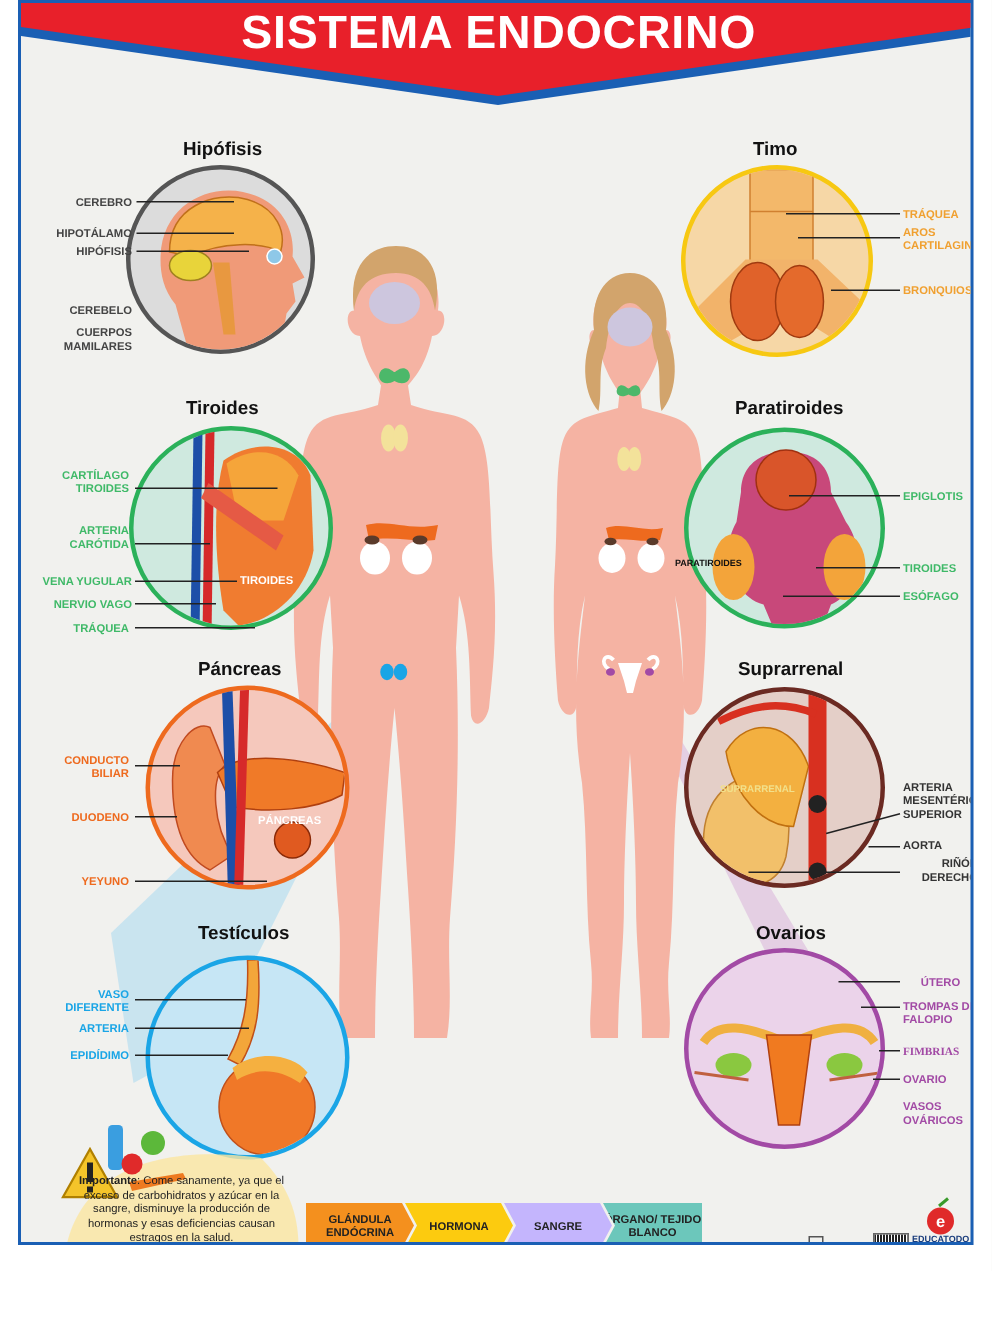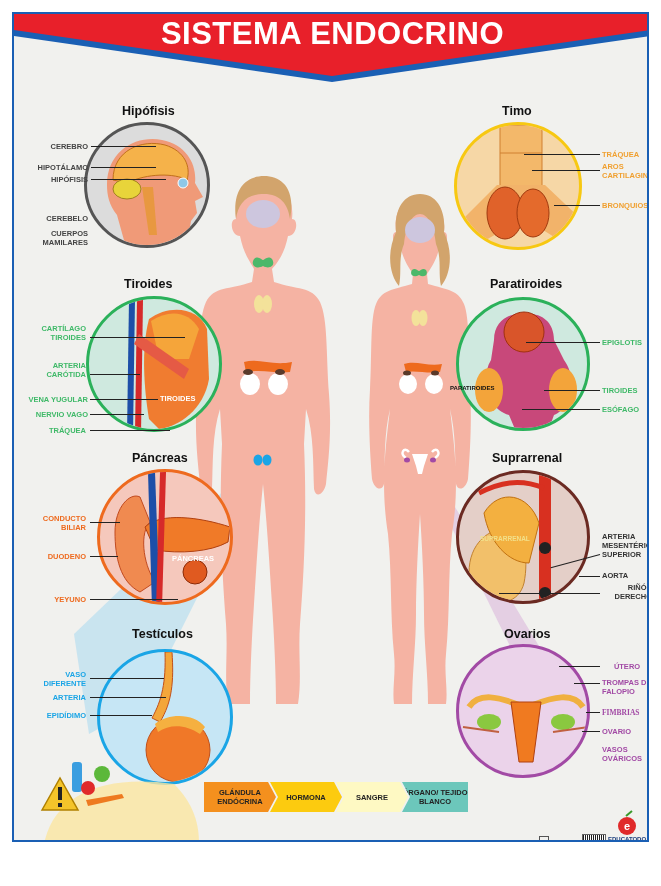--- a/index.html
+++ b/index.html
@@ -1,17 +1,17 @@
 <!DOCTYPE html>
 <html><head>
 <meta charset="utf-8">
 <style>
   html,body{margin:0;padding:0;background:#fff;}
   body{width:661px;height:886px;position:relative;overflow:hidden;font-family:"Liberation Sans",sans-serif;}
-  .poster{position:absolute;left:12px;top:12px;width:637px;height:830px;background:#f1f1ee;border:2px solid #1a5fb4;box-sizing:border-box;overflow:hidden;}
+  .poster{position:absolute;left:12px;top:0;width:637px;height:830px;background:#f1f1ee;border:2px solid #1a5fb4;box-sizing:border-box;overflow:hidden;}
   .banner{position:absolute;left:0;top:0;width:637px;height:72px;}
   .title{position:absolute;left:0;top:2px;width:637px;text-align:center;color:#fff;font-weight:bold;font-size:31px;letter-spacing:0.5px;}
   .glandulas{position:absolute;left:0;top:76px;width:637px;text-align:center;font-weight:bold;font-size:12px;color:#111;}
   .sec-title{position:absolute;font-weight:bold;font-size:12.5px;color:#111;}
   .circle{position:absolute;border-radius:50%;border:3px solid;box-sizing:border-box;overflow:hidden;}
   .lbl{position:absolute;font-weight:bold;font-size:7.5px;line-height:9px;text-transform:uppercase;}
   .lbl.r{text-align:right;}
   .lbl.l{text-align:left;}
   .line{position:absolute;height:1px;background:#222;}
   svg.abs{position:absolute;left:0;top:0;}
@@ -214,37 +214,40 @@
   <div class="lbl l" style="left:588px;top:648px;width:50px;color:#a24aa5;text-align:center;">ÚTERO</div>
   <div class="lbl l" style="left:588px;top:664px;width:55px;color:#a24aa5;">TROMPAS DE FALOPIO</div>
   <div class="lbl l" style="left:588px;top:694px;width:50px;color:#a24aa5;font-family:Liberation Serif, serif;">FIMBRIAS</div>
   <div class="lbl l" style="left:588px;top:713px;width:50px;color:#a24aa5;">OVARIO</div>
   <div class="lbl l" style="left:588px;top:731px;width:50px;color:#a24aa5;">VASOS OVÁRICOS</div>
   <div class="line" style="left:545px;top:652px;width:41px;"></div>
   <div class="line" style="left:560px;top:669px;width:26px;"></div>
   <div class="line" style="left:572px;top:698px;width:14px;"></div>
   <div class="line" style="left:568px;top:717px;width:18px;"></div>
 
-  <div class="flow" style="left:190px;">
+  <div class="flow" style="left:190px;margin-top:32px;">
     <div class="step first" style="width:72px;background:#f4901e;">GLÁNDULA ENDÓCRINA</div>
     <div class="step" style="width:72px;background:#fccb0f;margin-left:-6px;">HORMONA</div>
-    <div class="step" style="width:72px;background:#fef9c3;margin-left:-6px;">SANGRE</div>
+    <div class="step" style="width:72px;background:#c4b5fd;margin-left:-6px;">SANGRE</div>
     <div class="step last" style="width:66px;background:#6cc7bb;margin-left:-6px;">ÓRGANO/ TEJIDO BLANCO</div>
   </div>
 
   <svg class="abs" width="200" height="830">
     <path d="M30,830 C40,780 90,760 160,770 C180,790 185,810 185,830 Z" fill="#fbe6a0" opacity="0.8"></path>
     <polygon points="28,796 46,764 64,796" fill="#f4c42a" stroke="#b08000" stroke-width="1.5"></polygon>
     <rect x="44" y="773" width="4" height="13" fill="#222"></rect>
     <rect x="44" y="789" width="4" height="4" fill="#222"></rect>
     <rect x="58" y="748" width="10" height="30" rx="3" fill="#3a9ee0"></rect>
     <circle cx="74" cy="774" r="7" fill="#e02a2a"></circle>
     <circle cx="88" cy="760" r="8" fill="#5cb83a"></circle>
     <path d="M72,786 L108,780 L110,784 L74,792 Z" fill="#ee7a20"></path>
   </svg>
+  <div class="important">
+    <b>Importante</b><span>: Come sanamente, ya que el exceso de carbohidratos y azúcar en la sangre, disminuye la producción de hormonas y esas deficiencias causan estragos en la salud.</span>
+  </div>
 
   <div style="position:absolute;left:525px;top:822px;width:34px;height:12px;">
     <div style="width:8px;height:6px;border:1px solid #555;"></div>
 
   </div>
   <div style="position:absolute;left:568px;top:820px;width:22px;height:10px;border:1px solid #666;background:repeating-linear-gradient(90deg,#222 0 1px,#fff 1px 2px);"></div>
   <svg class="abs" width="637" height="830" style="pointer-events:none;">
     <circle cx="613" cy="812" r="9" fill="#e02a2a"></circle>
     <path d="M612,802 L618,797" stroke="#3a9a2a" stroke-width="2"></path>
     <text x="613" y="816" font-family="Liberation Sans, sans-serif" font-size="11" font-weight="bold" fill="#fff" text-anchor="middle">e</text>

